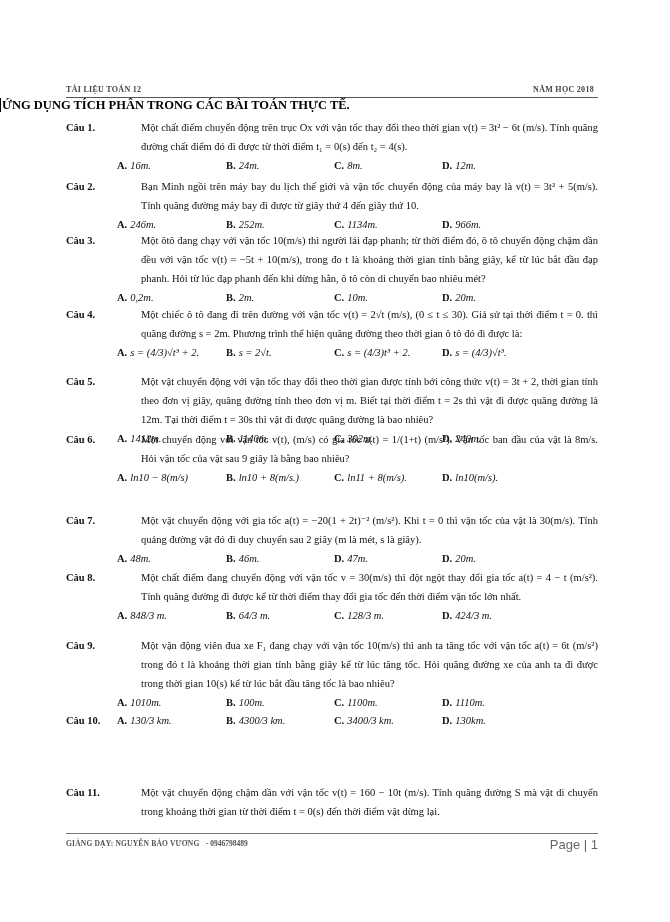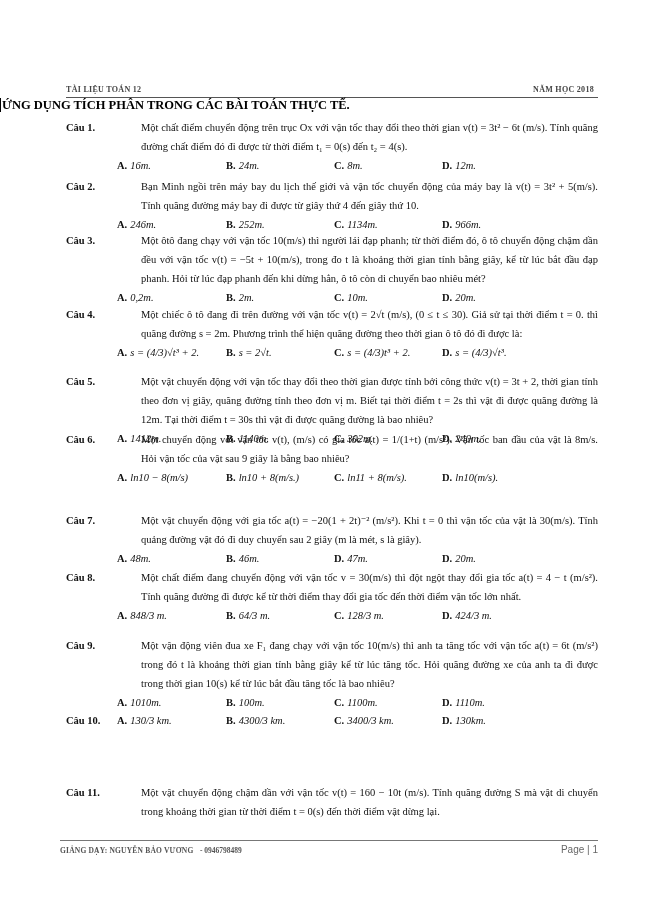--- a/index.html
+++ b/index.html
@@ -16,25 +16,25 @@
   .title span { border-left: 1px solid #000; padding-left: 1px; }
   .q { position: absolute; left: 66px; width: 532px; font-size: 10.5px; line-height: 19px; }
   .q .num { position: absolute; left: 0; top: 0; font-weight: bold; white-space: nowrap; }
   .q .stem { margin-left: 75px; text-align: justify; }
   .q .opts { margin-left: 51px; position: relative; height: 18px; }
   .q .opts.tall { height: 26px; }
   .opt { position: absolute; top: 0; white-space: nowrap; }
   .opt b { font-weight: bold; margin-right: 3px; }
   .opt .v { font-style: italic; }
   .o0 { left: 0; } .o1 { left: 109px; } .o2 { left: 217px; } .o3 { left: 325px; }
-  .ftr { position: absolute; left: 60px; right: 72px; top: 833px; height: 14px;
-         border-top: 1px solid #777; font-size: 7.5px; color: #555; margin-top: 7px; }
+  .ftr { position: absolute; left: 66px; right: 72px; top: 833px; height: 14px;
+         border-top: 1px solid #777; font-size: 7.5px; color: #555; }
   .ftr .l { position: absolute; left: 0; top: 5px; font-weight: bold; letter-spacing: 0.2px; }
   .ftr .mid { position: absolute; left: 140px; top: 5px; font-weight: bold; }
-  .ftr .r { position: absolute; right: 0; top: 3px; font-size: 10px; font-family: "Liberation Sans", sans-serif; color: #666; }
+  .ftr .r { position: absolute; right: 0; top: 3px; font-size: 13px; font-family: "Liberation Sans", sans-serif; color: #666; }
 </style>
 </head>
 <body>
 
 <div class="page">
 
   <div class="hdr">
     <span class="l">TÀI LIỆU TOÁN 12</span>
     <span class="r">NĂM HỌC 2018</span>
   </div>

